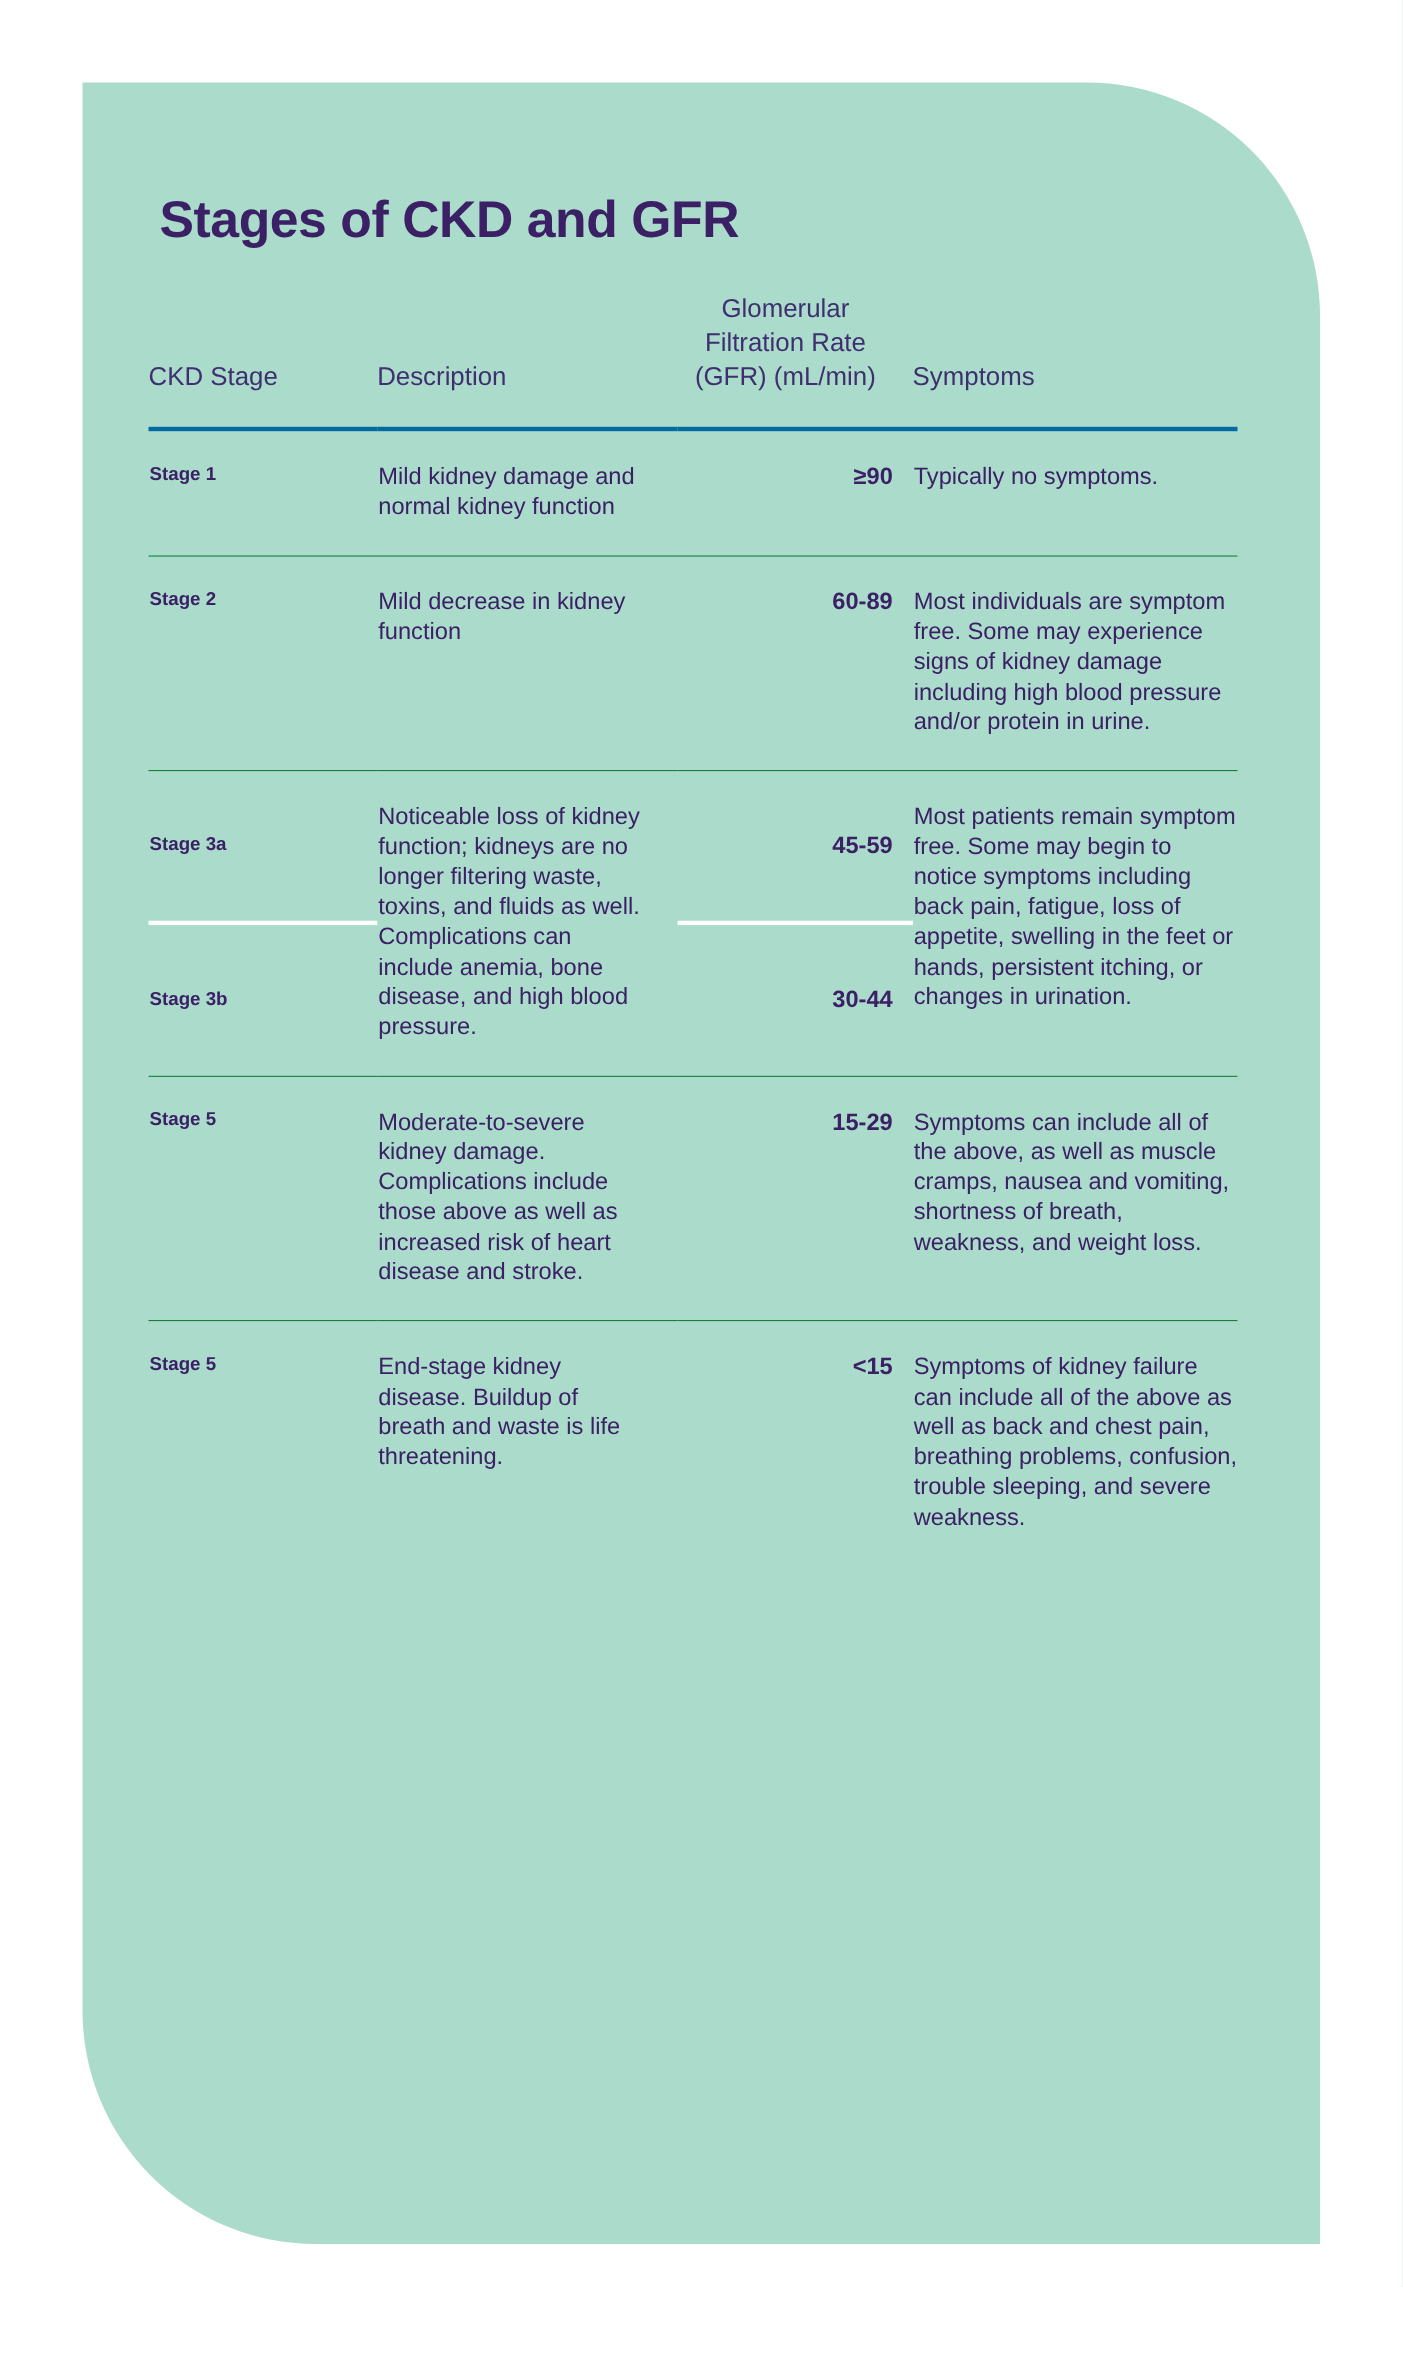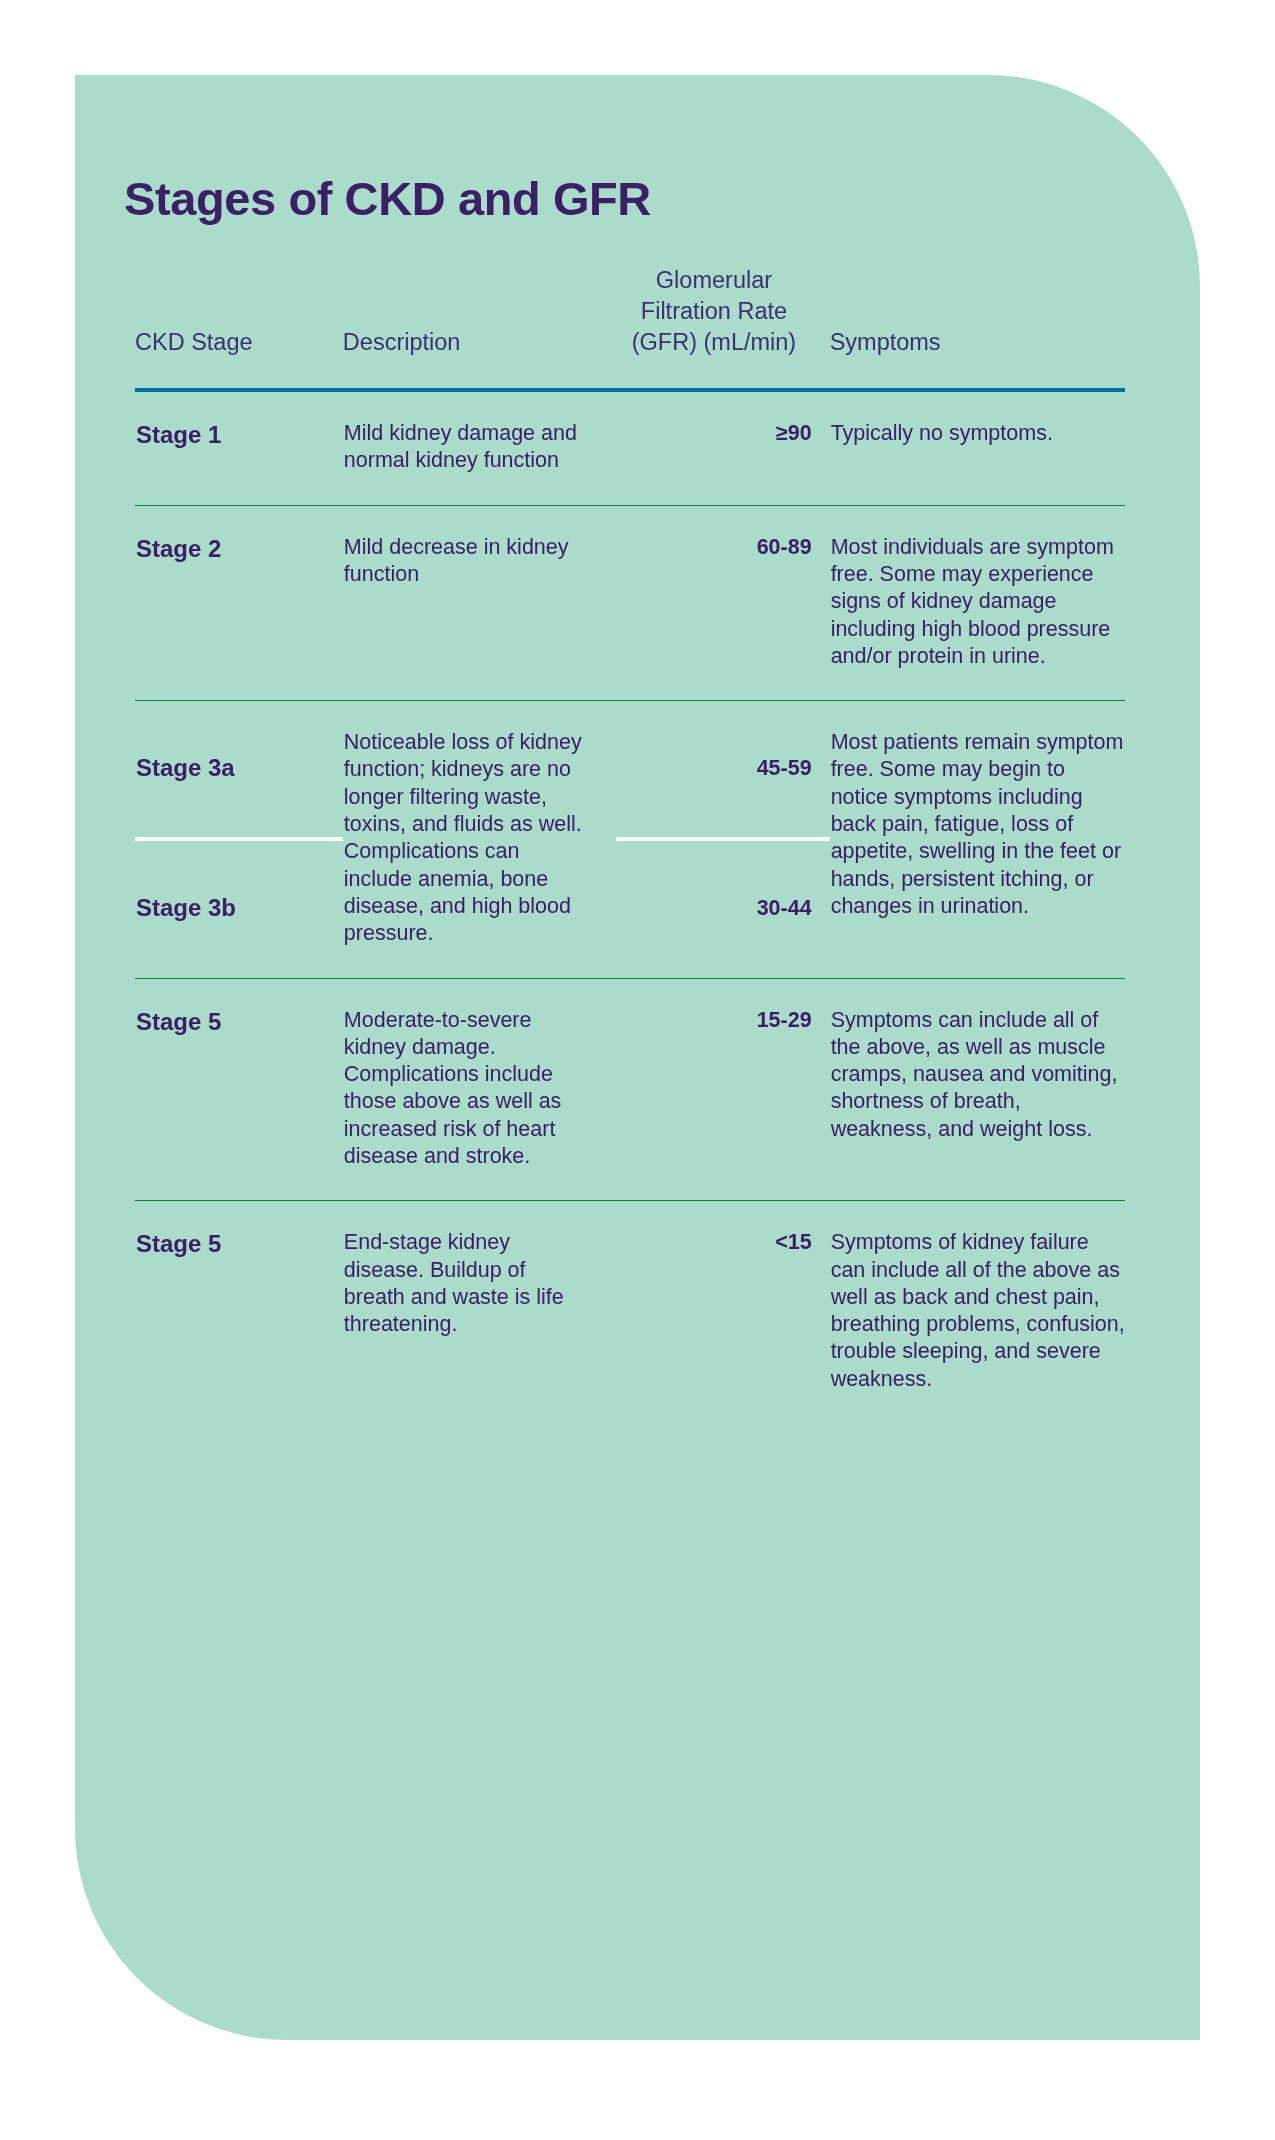--- a/index.html
+++ b/index.html
@@ -24,21 +24,21 @@
     border-top-left-radius: 0px;
     border-top-right-radius: 212px;
     border-bottom-right-radius: 0px;
     border-bottom-left-radius: 212px;
     box-sizing: border-box;
     overflow: hidden;
   }
 
   #page-title {
     position: absolute;
-    left: 49px;
+    left: 70px;
     top: 68px;
     font-size: 47px;
     font-weight: bold;
     color: #3b2066;
     letter-spacing: -0.4px;
     line-height: 1.05;
   }
 
   .table-wrap {
     position: absolute;
@@ -77,21 +77,21 @@
     vertical-align: top;
     color: #3b2066;
     font-size: 21.5px;
     line-height: 1.27;
     padding-top: 28px;
     padding-bottom: 30px;
   }
 
   td.stage-cell {
     font-weight: bold;
-    font-size: 24px;
+    font-size: 17px;
     white-space: nowrap;
   }
   td.gfr-cell {
     font-weight: bold;
     text-align: right;
     padding-right: 18px;
   }
   td.desc-cell { padding-right: 30px; margin-left: 23px; }
   td.sympt-cell { padding-right: 0px; }
 

